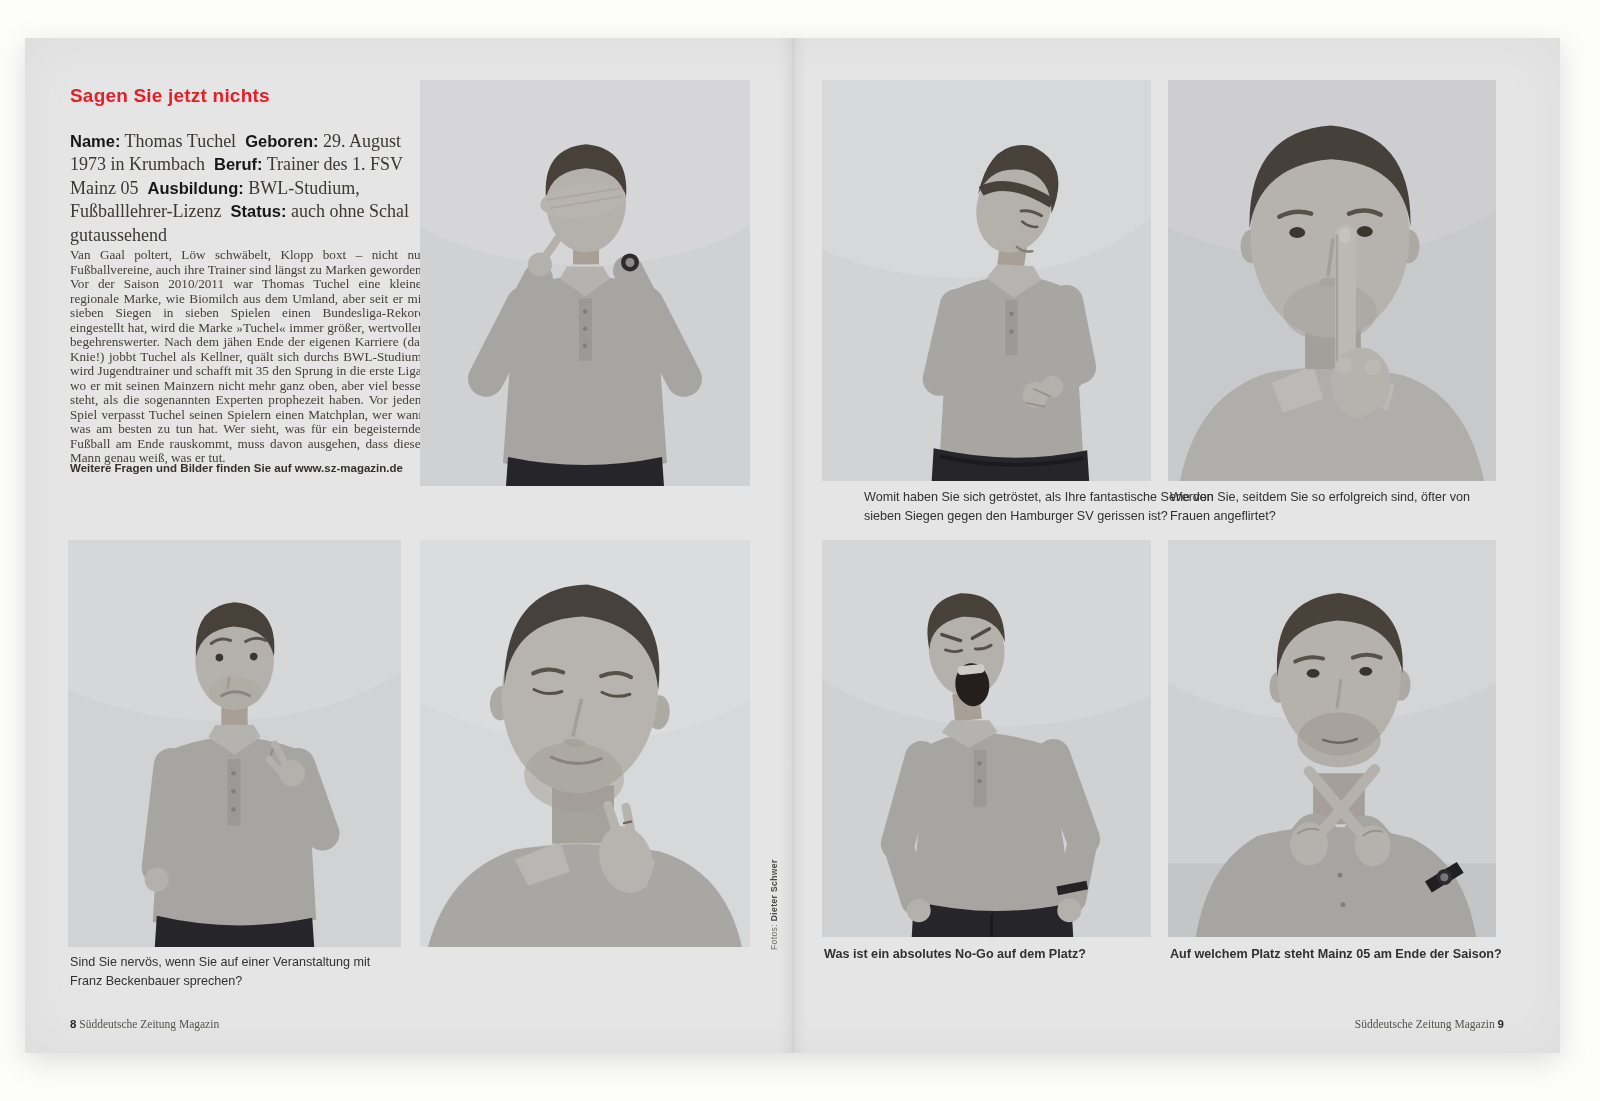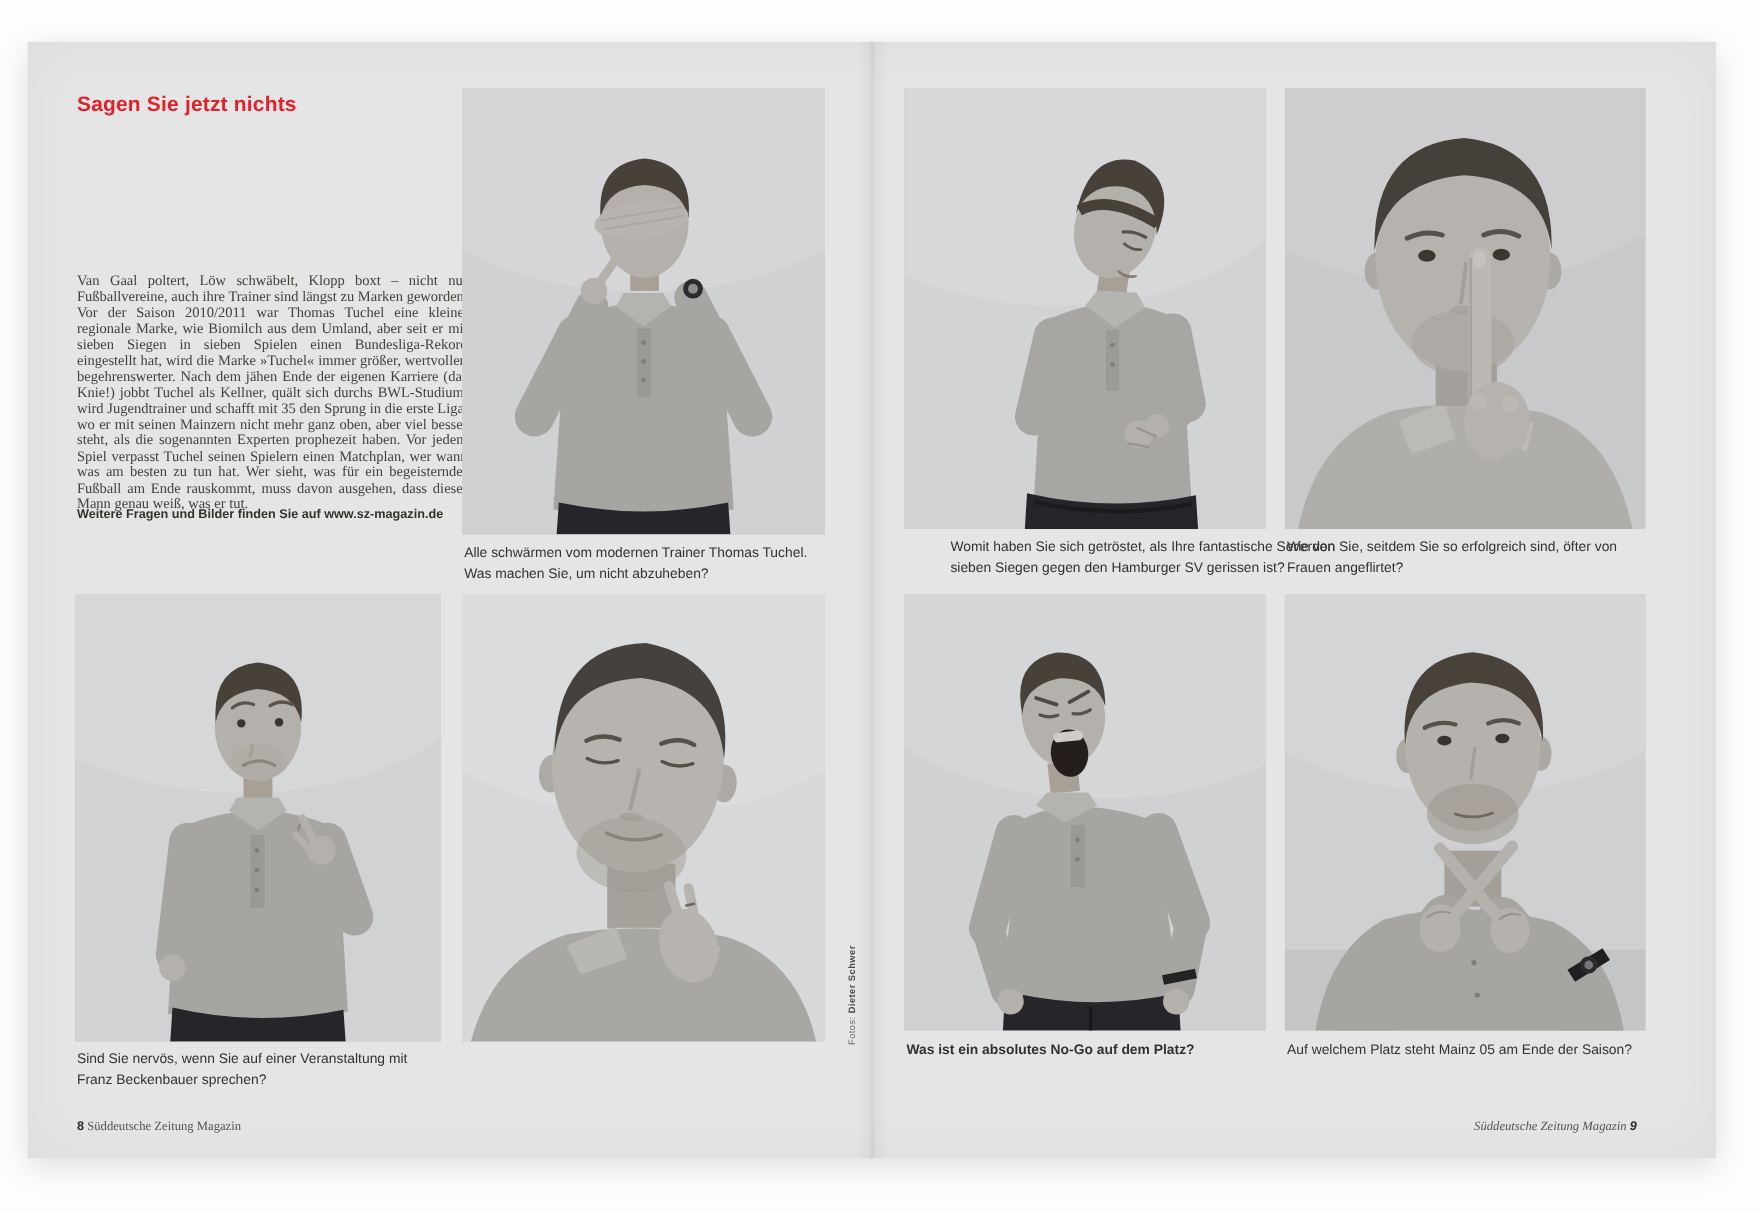--- a/index.html
+++ b/index.html
@@ -18,29 +18,30 @@
   .note{position:absolute;left:45px;top:424px;font-size:11.5px;color:#35322e;font-weight:bold;text-align:center;}
   .caption{position:absolute;font-size:12.6px;line-height:18.5px;color:#313131;white-space:pre-line;}
   .photo{position:absolute;background:#cfd0d2;overflow:hidden;}
   .photo svg{display:block;width:100%;height:100%;}
   .credit{position:absolute;left:744px;top:792px;height:120px;writing-mode:vertical-rl;
           transform:rotate(180deg);font-size:8.5px;color:#6d6a66;letter-spacing:.4px;}
   .credit b{color:#4c4a46;}
   .footer{position:absolute;top:980px;font-family:"Liberation Serif",serif;font-size:11.5px;color:#55524c;}
   .footer .pn{font-family:"Liberation Sans",sans-serif;font-weight:bold;color:#2b2a27;}
   .footer-left{left:45px;}
-  .footer-right{right:72px;font-style:italic;}
+  .footer-right{right:56px;}
 </style>
 </head>
 <body>
 
 <div class="canvas">
   <div class="spread">
 
     <div class="headline">Sagen Sie jetzt nichts</div>
+    <p class="bio"><b>Name:</b> Thomas Tuchel <b>Geboren:</b> 29. August 1973 in Krumbach <b>Beruf:</b> Trainer des 1. FSV Mainz 05 <b>Ausbildung:</b> BWL-Studium, Fußballlehrer-Lizenz <b>Status:</b> auch ohne Schal gutaussehend</p>
     <p class="body-copy">Van Gaal poltert, Löw schwäbelt, Klopp boxt – nicht nur Fußballvereine, auch ihre Trainer sind längst zu Marken geworden. Vor der Saison 2010/2011 war Thomas Tuchel eine kleine, regionale Marke, wie Biomilch aus dem Umland, aber seit er mit sieben Siegen in sieben Spielen einen Bundesliga-Rekord eingestellt hat, wird die Marke »Tuchel« immer größer, wertvoller, begehrenswerter. Nach dem jähen Ende der eigenen Karriere (das Knie!) jobbt Tuchel als Kellner, quält sich durchs BWL-Studium, wird Jugendtrainer und schafft mit 35 den Sprung in die erste Liga, wo er mit seinen Mainzern nicht mehr ganz oben, aber viel besser steht, als die sogenannten Experten prophezeit haben. Vor jedem Spiel verpasst Tuchel seinen Spielern einen Matchplan, wer wann was am besten zu tun hat. Wer sieht, was für ein begeisternder Fußball am Ende rauskommt, muss davon ausgehen, dass dieser Mann genau weiß, was er tut.</p>
     <div class="note">Weitere Fragen und Bilder finden Sie auf www.sz-magazin.de</div>
 
     <div class="photo" style="left:395px;top:42px;width:330px;height:406px;">
       <svg viewBox="0 0 330 405" preserveAspectRatio="none">
         <rect width="330" height="405" fill="#d0d1d3"></rect>
         <ellipse cx="165" cy="55" rx="230" ry="130" fill="#dadbdc" opacity="0.55"></ellipse>
         <path d="M104 224 L66 298" stroke="#a7a5a2" stroke-width="36" stroke-linecap="round" fill="none"></path>
         <path d="M226 224 L264 298" stroke="#a7a5a2" stroke-width="36" stroke-linecap="round" fill="none"></path>
         <path d="M95 212 Q165 178 235 212 L247 382 Q165 398 83 382 Z" fill="#a7a5a2"></path>
@@ -56,22 +57,20 @@
         <path d="M66 298 L118 198" stroke="#a7a5a2" stroke-width="30" stroke-linecap="round" fill="none"></path>
         <path d="M264 298 L208 190" stroke="#a7a5a2" stroke-width="30" stroke-linecap="round" fill="none"></path>
         <circle cx="210" cy="182" r="9" fill="#2c2c2e"></circle>
         <circle cx="210" cy="182" r="4.5" fill="#8f8d8a"></circle>
         <circle cx="120" cy="184" r="12" fill="#b4b1ad"></circle>
         <path d="M124 178 L138 158" stroke="#b4b1ad" stroke-width="8" stroke-linecap="round" fill="none"></path>
         <ellipse cx="163" cy="120" rx="43" ry="17" fill="#b7b4b0" transform="rotate(-7 163 120)"></ellipse>
         <path d="M126 120 L200 108 M130 128 L202 116" stroke="#a59e97" stroke-width="1.5" fill="none" opacity="0.7"></path>
       </svg>
     </div>
-    <div class="caption" style="left:397px;top:455px;">Alle schwärmen vom modernen Trainer Thomas Tuchel.
-Was machen Sie, um nicht abzuheben?</div>
 
     <div class="photo" style="left:43px;top:502px;width:333px;height:407px;">
       <svg viewBox="0 0 330 405" preserveAspectRatio="none">
         <rect width="330" height="405" fill="#d1d2d4"></rect>
         <ellipse cx="150" cy="50" rx="230" ry="130" fill="#dbdcdd" opacity="0.5"></ellipse>
         <path d="M102 224 L90 326" stroke="#a7a5a2" stroke-width="34" stroke-linecap="round" fill="none"></path>
         <path d="M228 224 L252 292" stroke="#a7a5a2" stroke-width="34" stroke-linecap="round" fill="none"></path>
         <path d="M94 212 Q165 180 236 212 L246 378 Q165 394 84 380 Z" fill="#a7a5a2"></path>
         <path d="M88 374 Q165 392 242 376 L244 405 L86 405 Z" fill="#26262a"></path>
         <rect x="158" y="218" width="13" height="66" fill="#9b9996"></rect>
@@ -259,21 +258,21 @@
         <path d="M262 354 L294 334" stroke="#1f1f22" stroke-width="13" fill="none"></path>
         <circle cx="278" cy="344" r="8" fill="#2b2b2e"></circle>
         <circle cx="278" cy="344" r="4" fill="#77757a"></circle>
         <ellipse cx="142" cy="310" rx="19" ry="22" fill="#b5b2ae"></ellipse>
         <ellipse cx="206" cy="312" rx="18" ry="21" fill="#b5b2ae"></ellipse>
         <path d="M150 304 L208 234" stroke="#b5b2ae" stroke-width="11" stroke-linecap="round" fill="none"></path>
         <path d="M200 306 L142 236" stroke="#b5b2ae" stroke-width="11" stroke-linecap="round" fill="none"></path>
         <path d="M130 300 Q140 292 152 296 M196 302 Q206 294 216 298" stroke="#9a938c" stroke-width="2" fill="none"></path>
       </svg>
     </div>
-    <div class="caption" style="left:1145px;top:907px;">Auf welchem Platz steht Mainz 05 am Ende der Saison?</div>
+    <div class="caption" style="left:1145px;top:907px;font-weight:bold;">Auf welchem Platz steht Mainz 05 am Ende der Saison?</div>
 
     <div class="footer footer-right">
       <span>Süddeutsche Zeitung Magazin</span>
       <span class="pn">9</span>
     </div>
 
     <div class="fold"></div>
   </div>
 </div>
 

